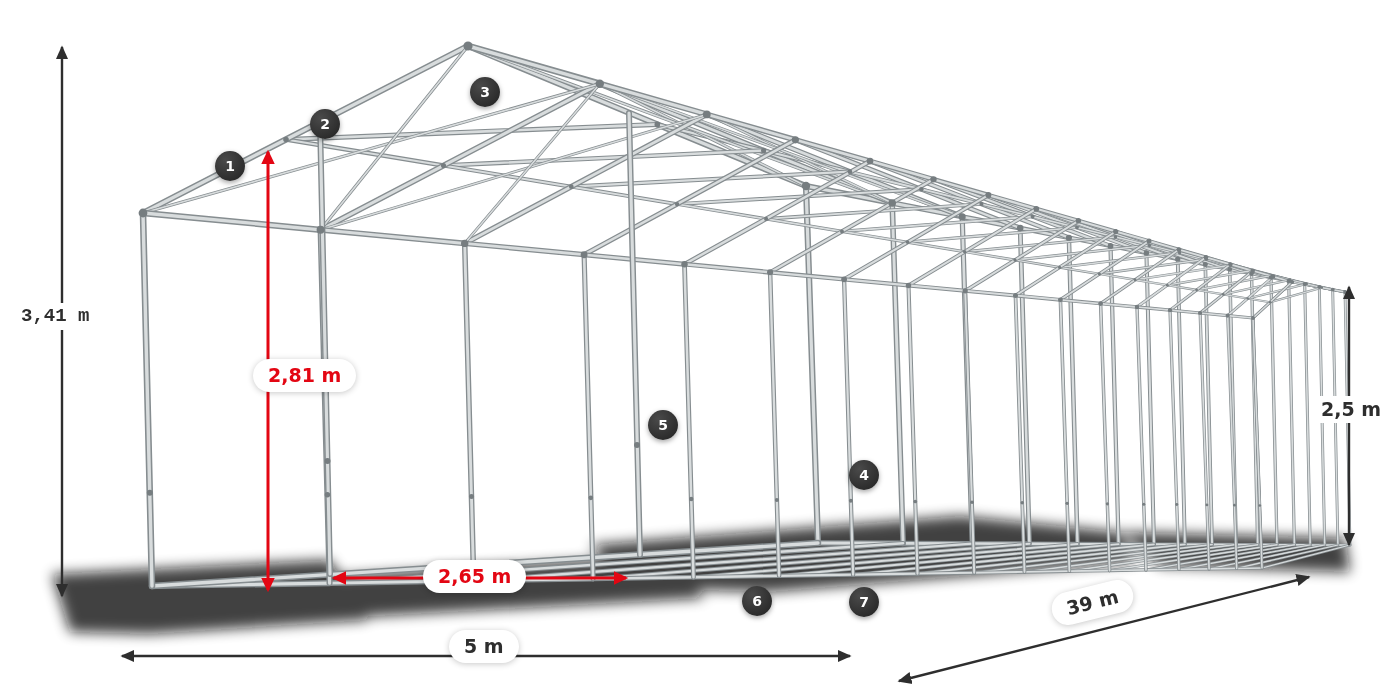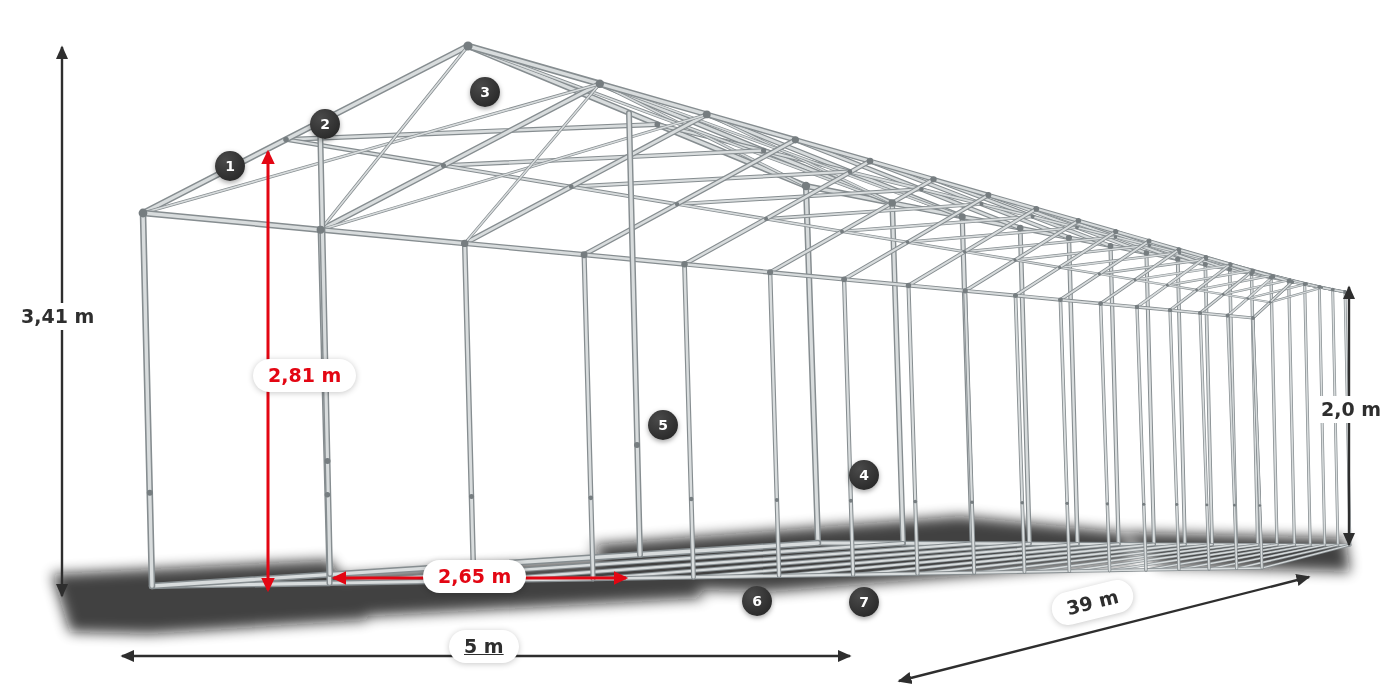--- a/index.html
+++ b/index.html
@@ -1075,33 +1075,33 @@
     <g>
       <line class="dimB" x1="62" y1="47" x2="62" y2="596"></line>
       <line class="dimB" x1="1349" y1="287" x2="1349" y2="545"></line>
       <line class="dimB" x1="122" y1="656" x2="850" y2="656"></line>
       <line class="dimB" x1="899" y1="681" x2="1309" y2="577"></line>
       <line class="dimR" x1="268" y1="152" x2="268" y2="590"></line>
       <line class="dimR" x1="334" y1="578" x2="626" y2="578"></line>
     </g>
   </svg>
 
-  <div class="lab" style="left:14px;top:303px;">
+  <div class="lab" style="left:14px;top:303px;font-family:Liberation Mono, monospace;">
     <span>3,41 m</span>
   </div>
   <div class="lab pill red" style="left:253px;top:359px;text-align:right;">
     <span>2,81 m</span>
   </div>
   <div class="lab" style="left:1314px;top:396px;">
-    <span>2,0 m</span>
+    <span>2,5 m</span>
   </div>
   <div class="lab pill red" style="left:423px;top:560px;">
     <span>2,65 m</span>
   </div>
-  <div class="lab pill" style="left:449px;top:630px;text-decoration:underline;">
+  <div class="lab pill" style="left:449px;top:630px;">
     <span>5 m</span>
   </div>
   <div class="lab pill" style="left:1051px;top:586px;transform:rotate(-14deg);">
     <span>39 m</span>
   </div>
 
   <div class="badge" style="left:215px;top:151px;">
       <span>1</span>
     </div>
   <div class="badge" style="left:310px;top:109px;">

